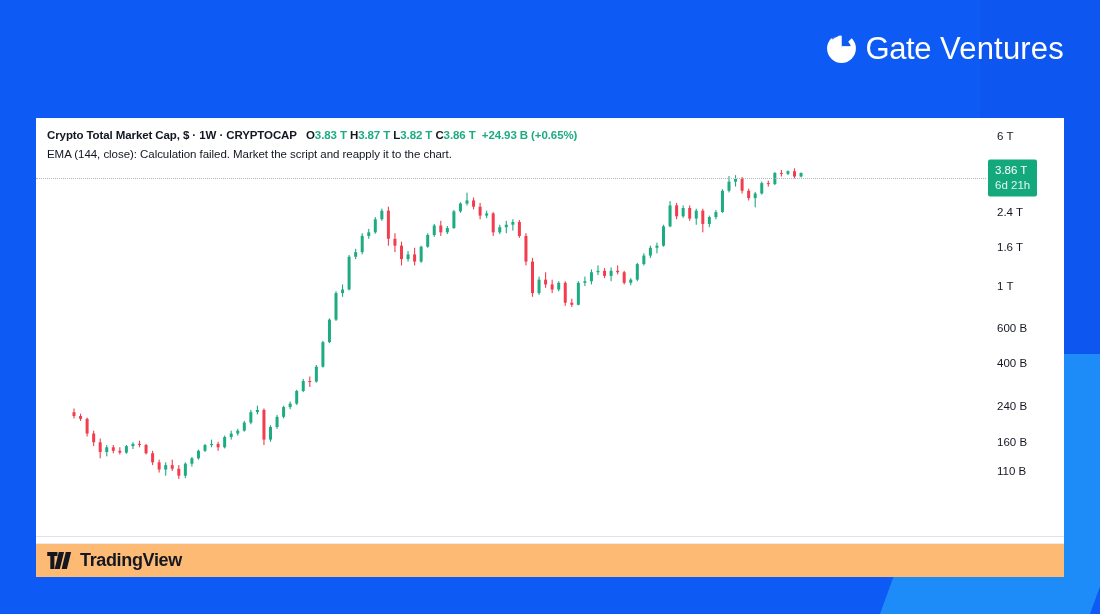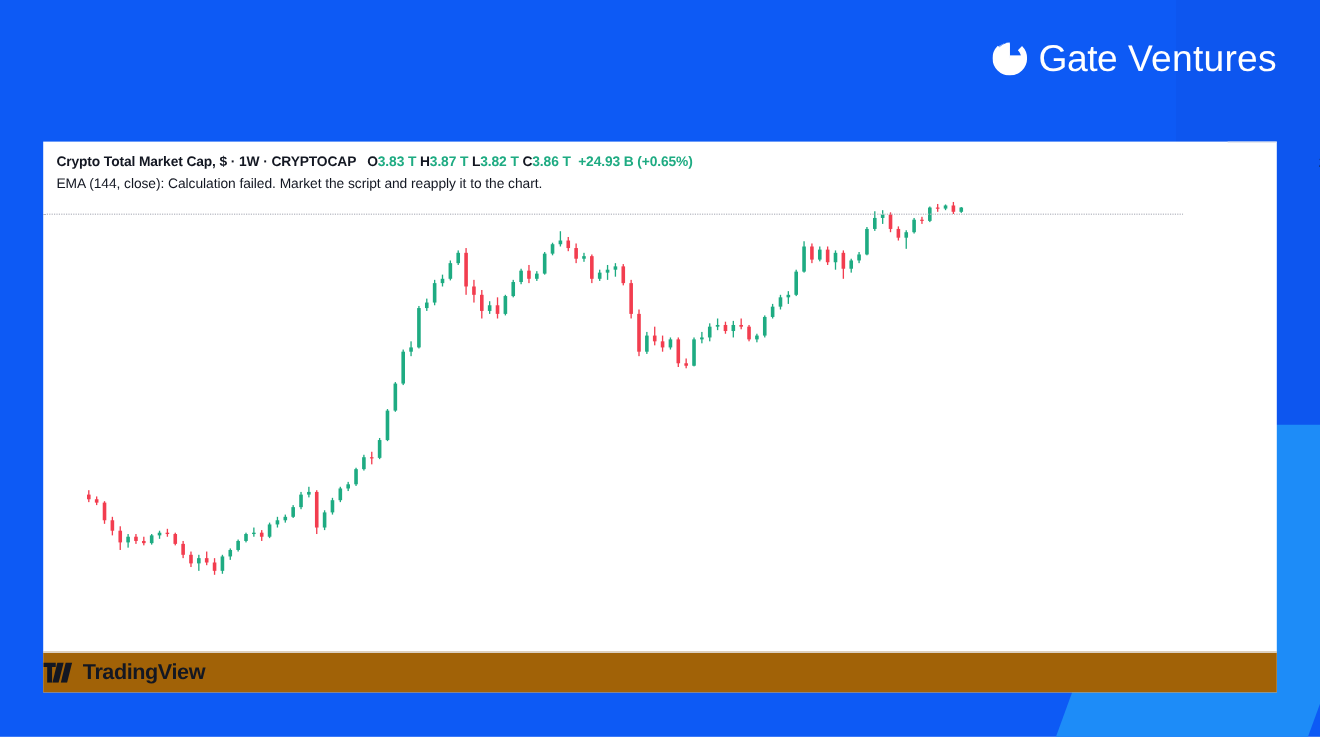--- a/index.html
+++ b/index.html
@@ -51,21 +51,21 @@
   }
 
   
   #chart-card {
     position:absolute;
     left:36px; top:118px;
     width:1028px; height:459px;
     background:#ffffff;
     z-index:3;
     display:flex;
-    flex-direction:row;
+    flex-direction:column;
   }
 
   #chart-body {
     position:relative;
     flex:1 1 auto;
     height:418px;
   }
 
   
   #chart-legend {
@@ -143,23 +143,24 @@
     white-space:nowrap;
   }
   .time-tick.major { font-weight:bold; }
   .time-tick.clipped { overflow:hidden; width:12px; transform:translateX(0); }
 
   
   #chart-footer {
     position:absolute;
     left:36px; top:543px;
     width:1028px; height:34px;
-    background:#a16207;
+    background:#fdba74;
     border-top:1px solid #e9ebf0;
     display:flex; align-items:center;
+    padding-left:11px;
     z-index:4;
   }
   #tv-logo { display:flex; align-items:center; gap:7px; }
   .tv-mark { display:block; width:26px; height:17px; }
   .tv-word { font-size:18px; font-weight:bold; color:#131722; letter-spacing:-0.35px; }
 </style>
 </head>
 <body>
 
 <div id="bg-deco">
@@ -429,20 +430,37 @@
             <rect x="757.95" y="50.31" width="1.1" height="10.02" fill="#f23d4f"></rect>
             <rect x="757.00" y="53.23" width="3" height="5.26" fill="#f23d4f"></rect>
             <rect x="764.50" y="54.52" width="1.1" height="4.89" fill="#1eab82"></rect>
             <rect x="763.55" y="54.95" width="3" height="3.55" fill="#1eab82"></rect>
           </g>
       </svg>
       <div class="price-line" style="top:60px"></div>
 
     </div>
 
+    <div id="price-scale">
+      <div id="price-ticks">
+          <div class="price-tick" style="top: 18px;">6 T</div>
+          <div class="price-tick" style="top: 94px;">2.4 T</div>
+          <div class="price-tick" style="top: 129px;">1.6 T</div>
+          <div class="price-tick" style="top: 168px;">1 T</div>
+          <div class="price-tick" style="top: 210px;">600 B</div>
+          <div class="price-tick" style="top: 245px;">400 B</div>
+          <div class="price-tick" style="top: 288px;">240 B</div>
+          <div class="price-tick" style="top: 324px;">160 B</div>
+          <div class="price-tick" style="top: 353px;">110 B</div>
+        </div>
+      <div id="price-badge" style="top: 60px; background: rgb(19, 169, 124);">
+        <div>3.86 T</div>
+        <div class="badge-sub">6d 21h</div>
+      </div>
+    </div>
   </div>
 
   <div id="time-scale">
       <div class="time-tick major" style="left: 89px;">2019</div>
       <div class="time-tick major" style="left: 194px;">2020</div>
       <div class="time-tick" style="left: 247px;">Jul</div>
       <div class="time-tick major" style="left: 300px;">2021</div>
       <div class="time-tick" style="left: 352px;">Jul</div>
       <div class="time-tick major" style="left: 405px;">2022</div>
       <div class="time-tick" style="left: 458px;">Jul</div>

